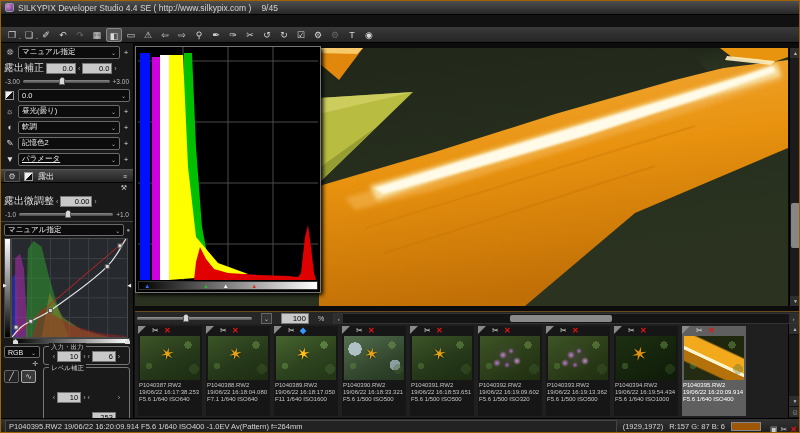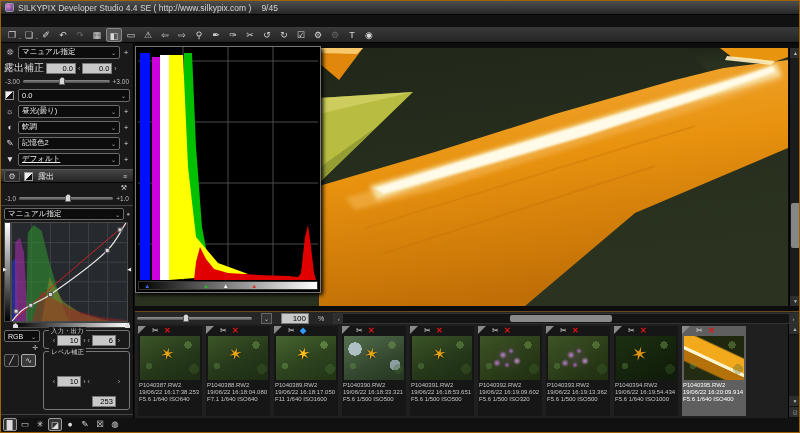--- a/index.html
+++ b/index.html
@@ -242,34 +242,40 @@
       <span class="selbox">
         <span class="selval">記憶色2</span>
         <span class="car">⌄</span>
       </span>
       <span class="plus">+</span>
     </div>
 
     <div class="prow">
       <span class="ric">▼</span>
       <span class="selbox">
-        <span class="selval" style="text-decoration:underline;">デフォルト</span>
+        <span class="selval" style="text-decoration:underline;">パラメータ</span>
         <span class="car">⌄</span>
       </span>
       <span class="plus">+</span>
     </div>
 
     <div class="sechdr">
       <span class="gear-tab">⚙</span>
       <span class="ev-ic"></span>
       <span class="ttl">露出</span>
       <span class="hbtn">≡</span>
     </div>
     <div class="toolrow">
       <span>⚒</span>
+    </div>
+    <div class="prow">
+      <span class="plabel">露出微調整</span>
+      <span class="spin">‹</span>
+      <span class="numbox" style="width:32px;">0.00</span>
+      <span class="spin">›</span>
     </div>
     <div class="sliderrow">
       <span class="slbl">-1.0</span>
       <span class="htrack">
           <span class="hthumb" style="left:49%;"></span>
         </span>
       <span class="slbl">+1.0</span>
     </div>
 
     <div id="tcwrap">
@@ -599,13 +605,20 @@
 </div>
     <div id="tscroll">
       <div class="box">▲</div>
       <div class="bot">
         <div class="box">▼</div>
         <div class="box">◱</div>
       </div>
     </div>
   </div>
 
+  <div id="statusbar">
+    <span class="sl">P1040395.RW2 19/06/22 16:20:09.914 F5.6 1/640 ISO400 -1.0EV Av(Pattern) f=264mm</span>
+    <span class="sr">(1929,1972)</span>
+    <span class="sr">R:157 G: 87 B:  6</span>
+    <span id="swatch" style="background: rgb(157, 87, 6);"></span>
+    <span id="sicons"><span class="sic" style="margin-left: 3px;">▣</span><span class="sic" style="margin-left: 3px;">✂</span><span class="sic red" style="margin-left: 3px;">✕</span></span>
+  </div>
 </div>
 
 </body></html>

